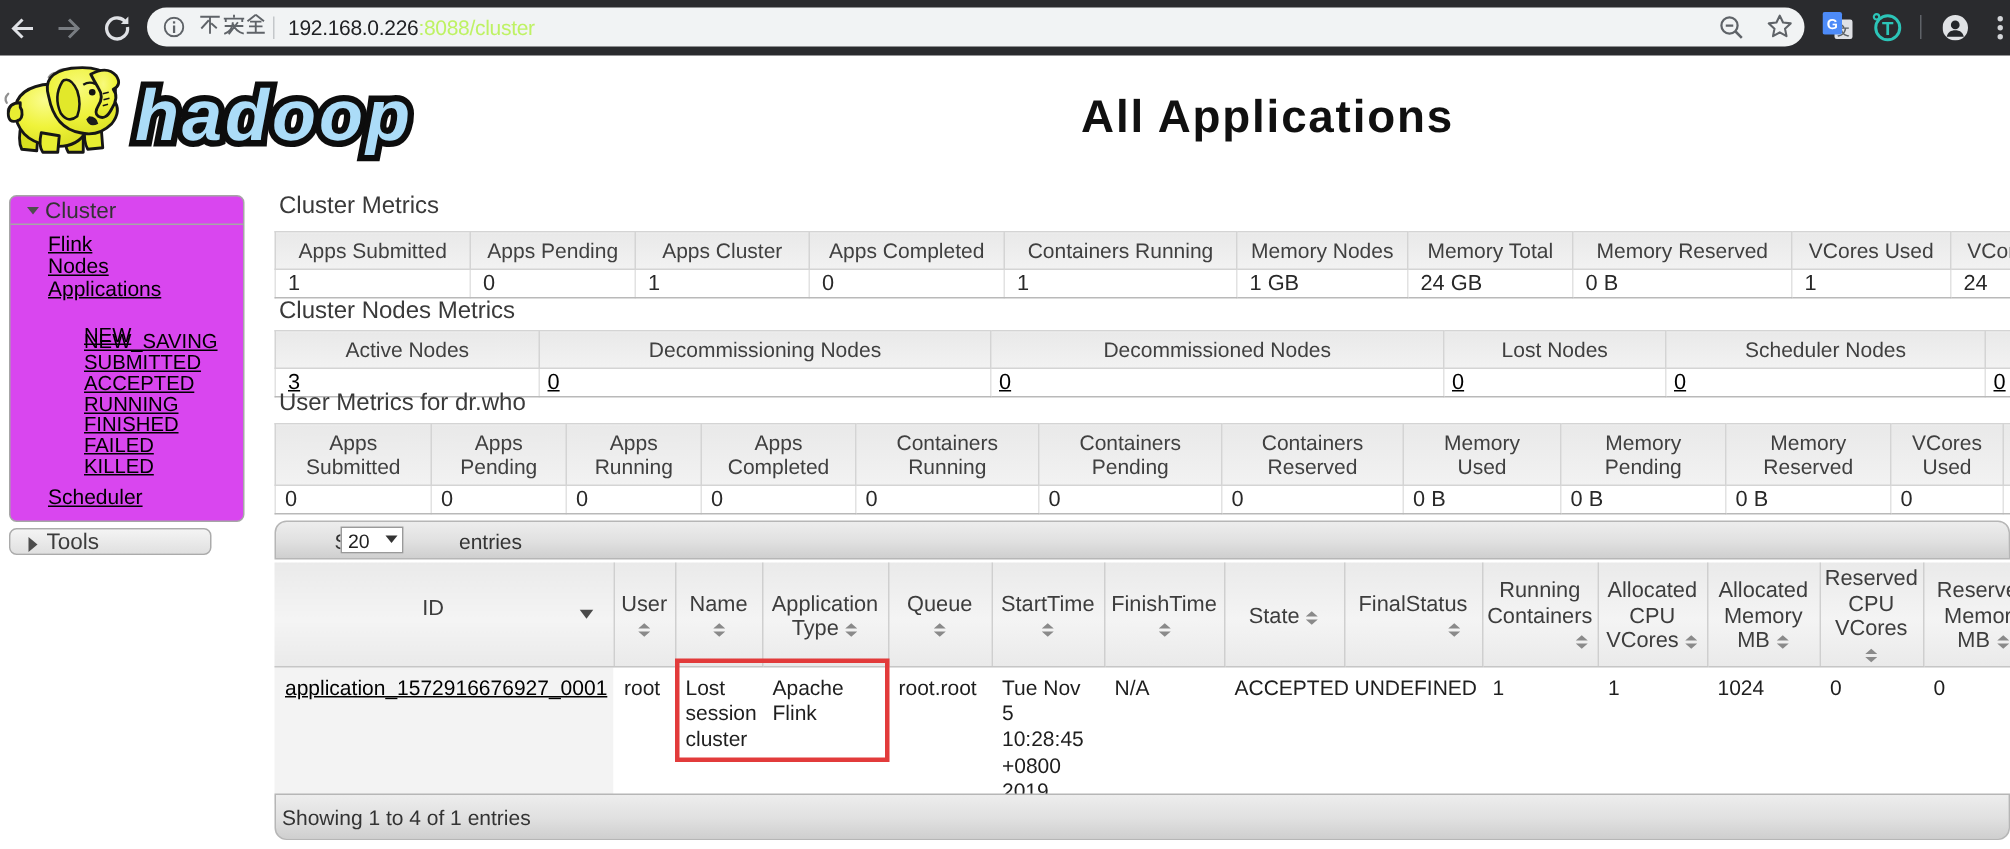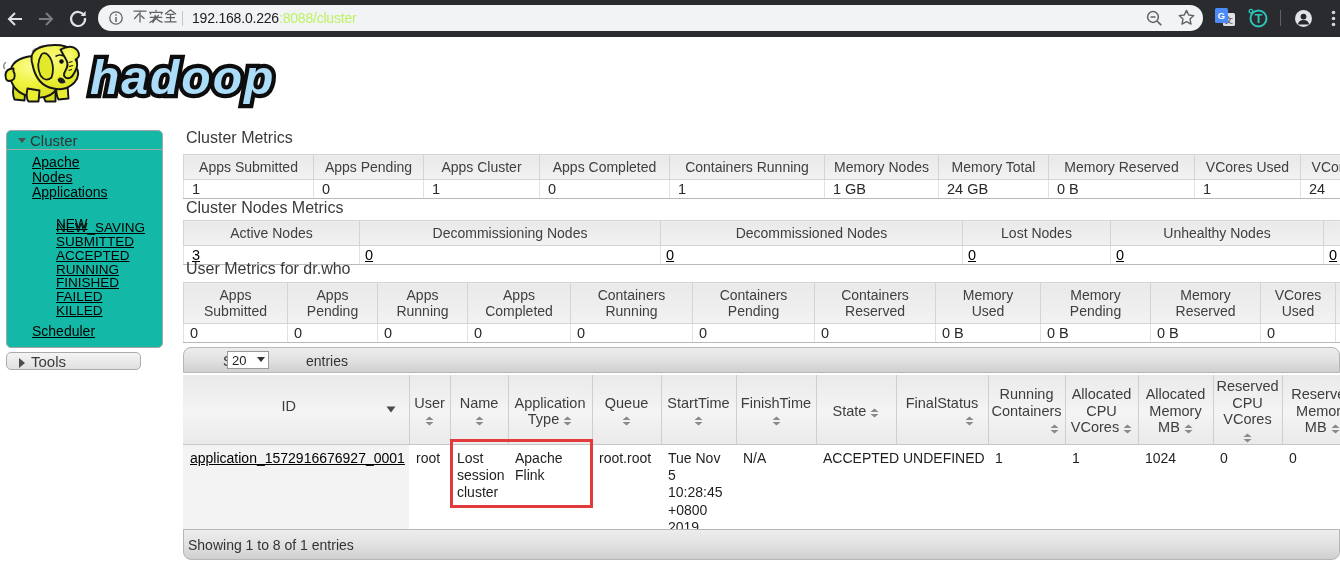--- a/index.html
+++ b/index.html
@@ -17,21 +17,21 @@
 #omni-url { position:absolute; left:192px; top:10px; font-size:14px; letter-spacing:-0.2px; color:#202124; }
 #omni-url span { color:#bef264; }
 
 
 #logo { position:absolute; left:0px; top:38px; }
 #title { position:absolute; left:595px; top:61px; width:500px; text-align:center;
   font-size:30.5px; font-weight:bold; color:#101010; letter-spacing:1.2px; }
 
 
 #nav { position:absolute; left:6px; top:130px; width:157px; height:218px;
-  border:1px solid #a6a6a6; border-radius:5px; background:#14b8a6; }
+  border:1px solid #a6a6a6; border-radius:5px; background:#d946ef; }
 #nav-head { height:19px; border-bottom:1px solid #a6a6a6; position:relative; }
 #nav-head .tri { position:absolute; left:11px; top:7px; width:0; height:0;
   border-left:4px solid transparent; border-right:4px solid transparent; border-top:5px solid #4d4d4d; }
 #nav-head .lbl { position:absolute; left:23px; top:1px; font-size:15px; color:#333; }
 #nav a { color:#000; text-decoration:underline; }
 .l1 { position:absolute; left:25px; font-size:14px; }
 .l2 { position:absolute; left:49px; font-size:13.5px; }
 #tools { position:absolute; left:6px; top:352px; width:135px; height:18px;
   border:1px solid #ababab; border-radius:5px;
   background:linear-gradient(180deg,#f4f4f4,#e0e0e0); }
@@ -191,27 +191,28 @@
     <path d="M54 14 Q58 11.5 62 13.5" stroke="#161616" stroke-width="1.5" fill="none"></path>
 
     <path d="M56 37 Q58 43 64 40 Q63 35 58 35 Z" fill="#1c1c1c"></path>
 
     <path d="M67 20 L71 19 M67.5 24 L71.5 23 M67 28 L70.5 27" stroke="#161616" stroke-width="1.1" fill="none"></path>
     </g>
 
     <text x="90" y="55.5" font-family="Liberation Sans" font-weight="bold" font-style="italic" font-size="48" letter-spacing="2" stroke="#0d0d0d" stroke-width="8.5" paint-order="stroke" fill="#abdcf8">hadoop</text>
   </svg>
 
+  <div id="title">All Applications</div>
 
   <div id="nav">
     <div id="nav-head">
         <span class="tri"></span>
         <span class="lbl">Cluster</span>
       </div>
-    <a class="l1" style="top:23px" href="#a">Apache</a>
+    <a class="l1" style="top:23px" href="#a">Flink</a>
     <a class="l1" style="top:38px" href="#a">Nodes</a>
     <a class="l1" style="top:53px" href="#a">Applications</a>
     <a class="l2" style="top:85px" href="#a">NEW</a>
     <a class="l2" style="top:89px" href="#a">NEW_SAVING</a>
     <a class="l2" style="top:103px" href="#a">SUBMITTED</a>
     <a class="l2" style="top:117px" href="#a">ACCEPTED</a>
     <a class="l2" style="top:131px" href="#a">RUNNING</a>
     <a class="l2" style="top:144px" href="#a">FINISHED</a>
     <a class="l2" style="top:158px" href="#a">FAILED</a>
     <a class="l2" style="top:172px" href="#a">KILLED</a>
@@ -273,21 +274,21 @@
         <col style="width:148px">
         <col style="width:213px">
         <col style="width:160px">
       </colgroup>
     <tbody>
         <tr style="height:19px">
       <th>Active Nodes</th>
           <th>Decommissioning Nodes</th>
           <th>Decommissioned Nodes</th>
       <th>Lost Nodes</th>
-          <th>Unhealthy Nodes</th>
+          <th>Scheduler Nodes</th>
           <th>Shutdown Nodes</th>
     </tr>
     <tr style="height:19px">
       <td><a href="#a">3</a></td>
           <td><a href="#a">0</a></td>
           <td><a href="#a">0</a></td>
       <td><a href="#a">0</a></td>
           <td><a href="#a">0</a></td>
           <td><a href="#a">0</a></td>
     </tr>
@@ -425,20 +426,20 @@
       <td>1</td>
       <td>1024</td>
       <td>0</td>
       <td>0</td>
       <td></td>
     </tr>
   </tbody>
     </table>
 
   <div id="dt-footer">
-      <span class="txt">Showing 1 to 8 of 1 entries</span>
+      <span class="txt">Showing 1 to 4 of 1 entries</span>
     </div>
   <svg style="position:absolute;left:386px;top:406px" width="10" height="7" viewBox="0 0 10 7">
       <path d="M0.5 0.5 H9.5 L5 6.5 Z" fill="#4a4a4a"></path>
     </svg>
   <div id="redbox"></div>
 
 </div>
 
 </body></html>

